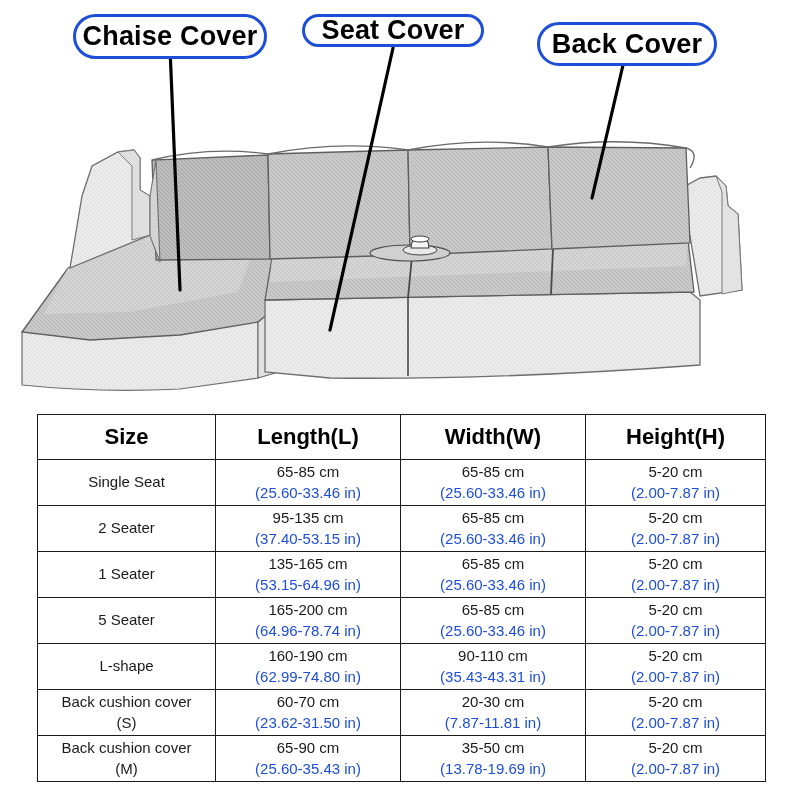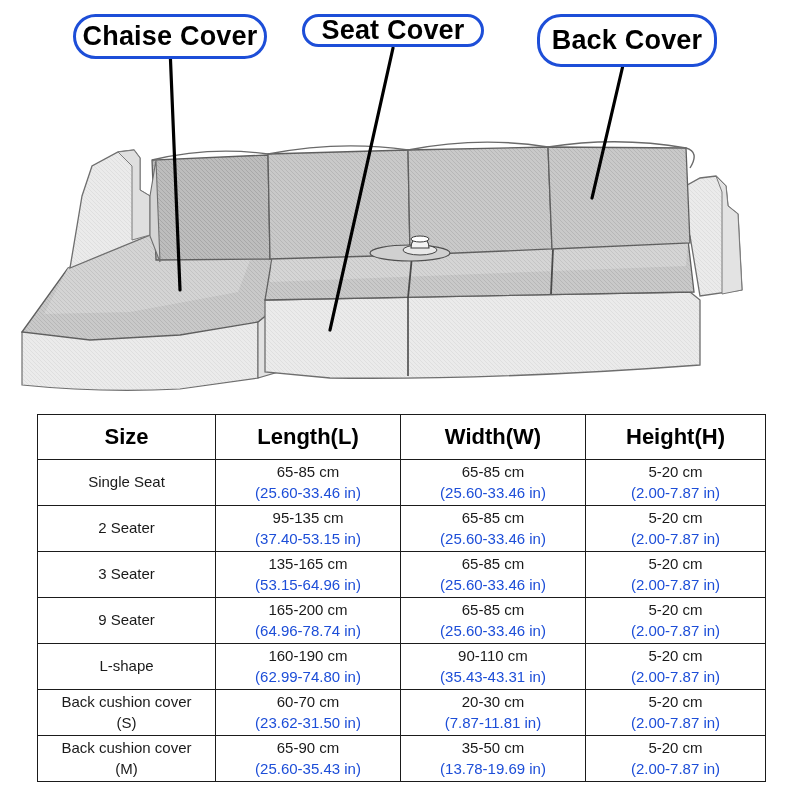--- a/index.html
+++ b/index.html
@@ -43,21 +43,21 @@
     justify-content: center;
     font-weight: 700;
     font-size: 27px;
     letter-spacing: .2px;
     color: #000000;
     white-space: nowrap;
     z-index: 5;
   }
   #callout-chaise { left: 73px;  top: 14px; width: 194px; height: 45px; }
   #callout-seat   { left: 302px; top: 14px; width: 182px; height: 33px; }
-  #callout-back   { left: 537px; top: 14px; width: 180px; height: 53px; }
+  #callout-back   { left: 537px; top: 22px; width: 180px; height: 44px; }
 
   
   #size-table-wrap {
     position: absolute;
     left: 37px;
     top: 414px;
     width: 728px;
   }
   table.size-table {
     width: 728px;
@@ -236,39 +236,39 @@
           <span class="inch">(25.60-33.46 in)</span>
         </td>
         <td>
           <span class="cm">5-20 cm</span>
           <span class="inch">(2.00-7.87 in)</span>
         </td>
       </tr>
 
       <tr>
         <td class="label-cell">
-          <span>3 Seater</span>
+          <span>1 Seater</span>
         </td>
         <td>
           <span class="cm">135-165 cm</span>
           <span class="inch">(53.15-64.96 in)</span>
         </td>
         <td>
           <span class="cm">65-85 cm</span>
           <span class="inch">(25.60-33.46 in)</span>
         </td>
         <td>
           <span class="cm">5-20 cm</span>
           <span class="inch">(2.00-7.87 in)</span>
         </td>
       </tr>
 
       <tr>
         <td class="label-cell">
-          <span>9 Seater</span>
+          <span>5 Seater</span>
         </td>
         <td>
           <span class="cm">165-200 cm</span>
           <span class="inch">(64.96-78.74 in)</span>
         </td>
         <td>
           <span class="cm">65-85 cm</span>
           <span class="inch">(25.60-33.46 in)</span>
         </td>
         <td>

